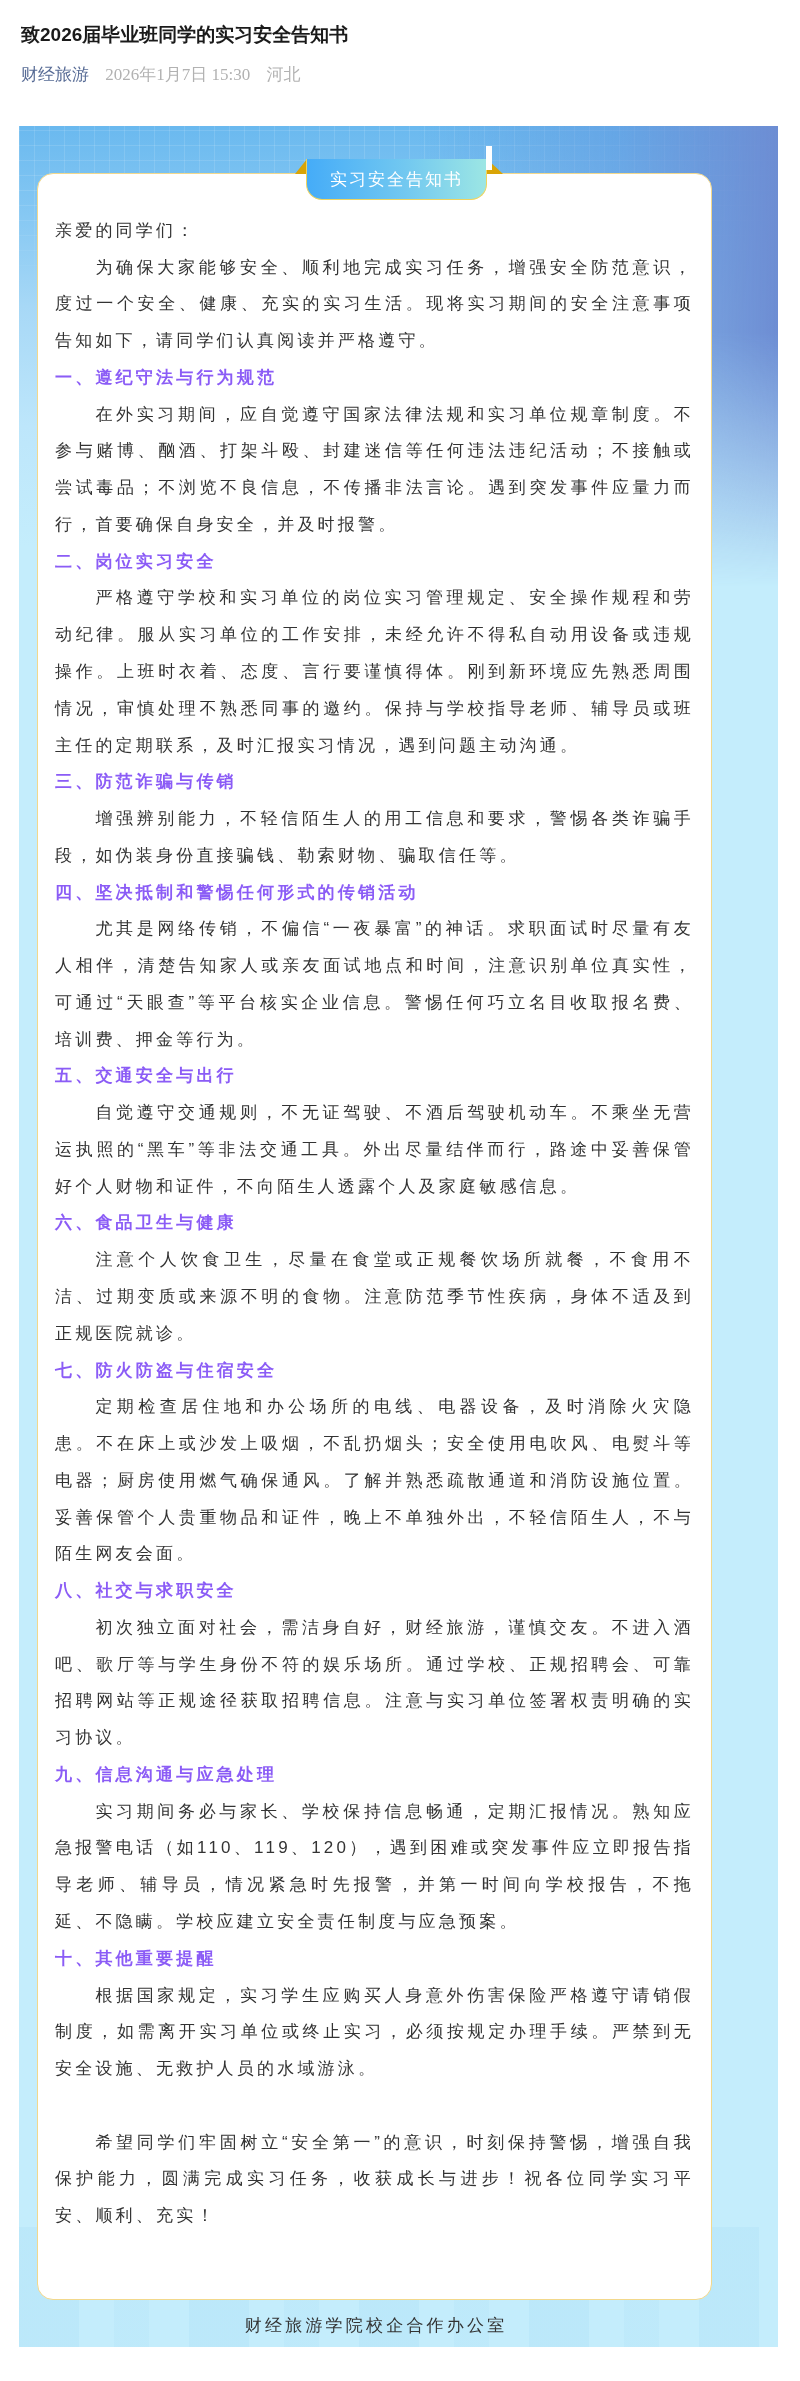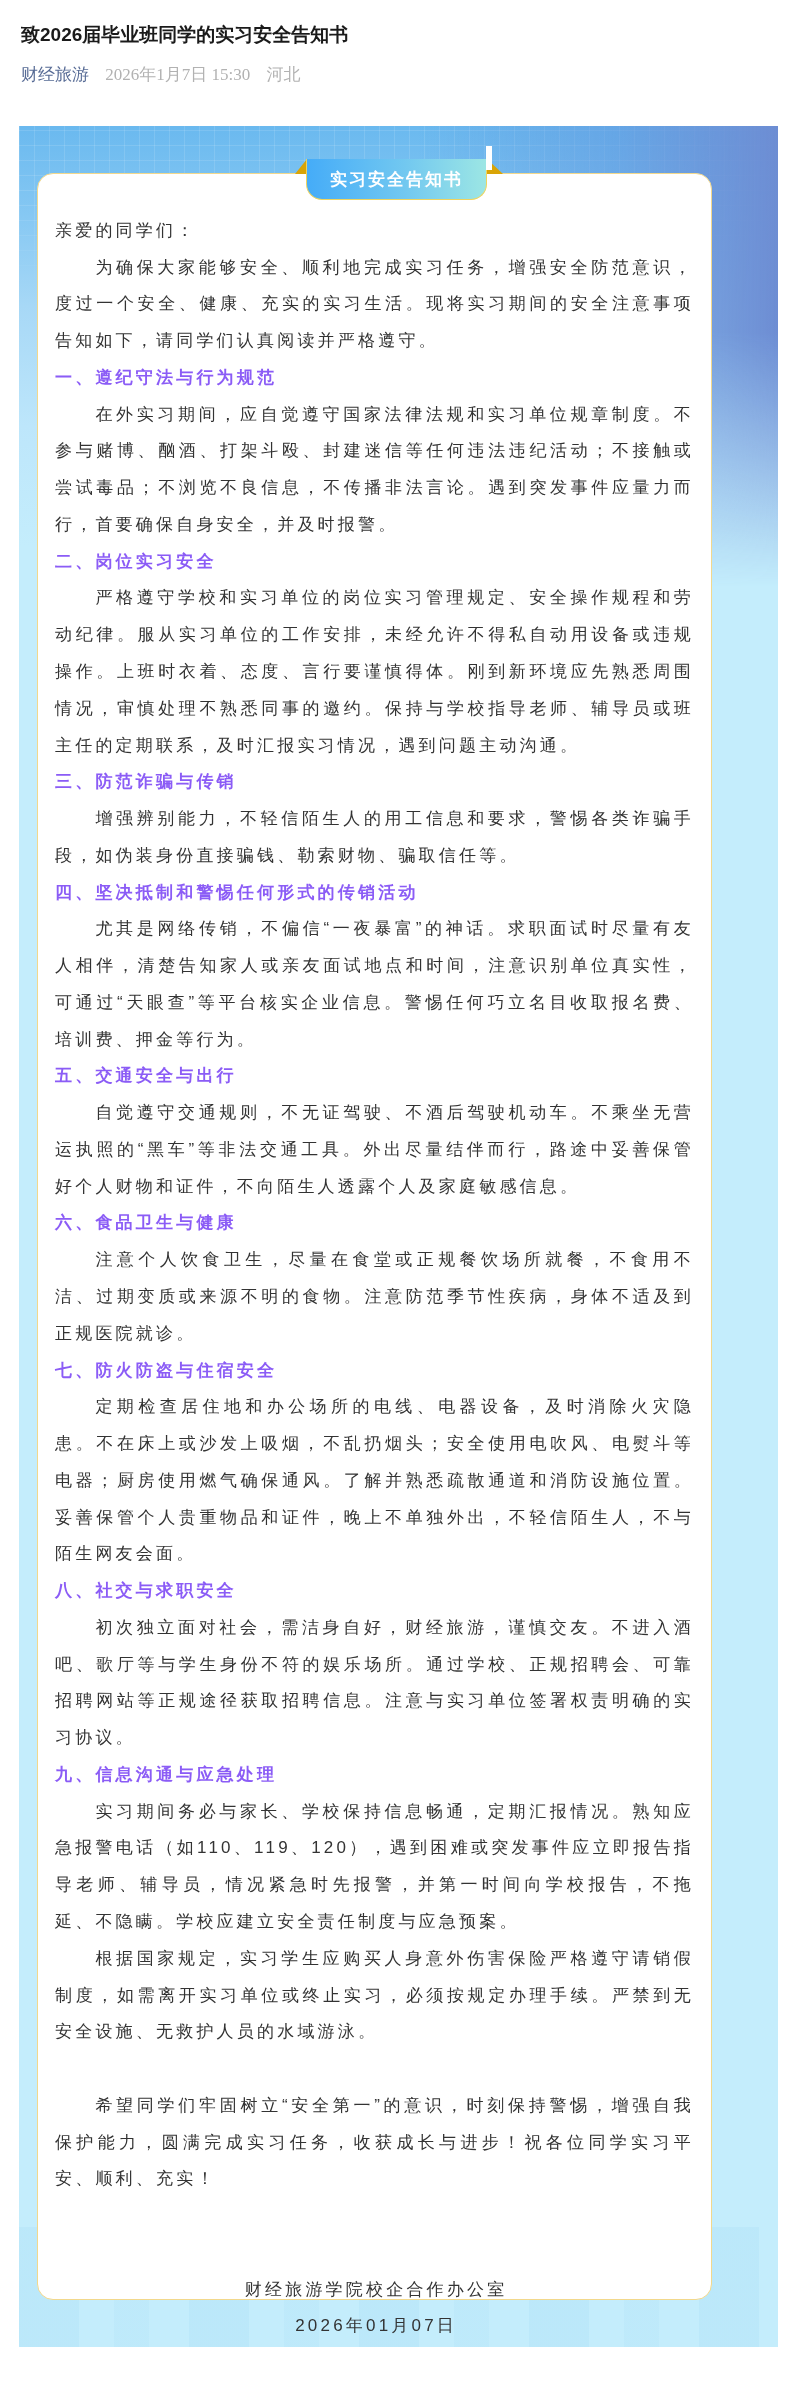--- a/index.html
+++ b/index.html
@@ -113,21 +113,20 @@
       height: 41px;
       box-sizing: border-box;
       background: linear-gradient(90deg, #45acf8 0%, #72c8f0 55%, #9ce6e4 100%);
       border: 1px solid #efd45e;
       border-top: none;
       border-radius: 0 0 16px 16px;
       z-index: 4;
       display: flex;
       align-items: center;
       justify-content: center;
-      font-weight: bold;
     }
     .tab-title {
       color: #ffffff;
       font-size: 17px;
       letter-spacing: 2px;
       white-space: nowrap;
     }
 
     .card {
       position: absolute;
@@ -212,20 +211,21 @@
 
     <p class="heading">七、防火防盗与住宿安全</p>
     <p class="para">定期检查居住地和办公场所的电线、电器设备，及时消除火灾隐患。不在床上或沙发上吸烟，不乱扔烟头；安全使用电吹风、电熨斗等电器；厨房使用燃气确保通风。了解并熟悉疏散通道和消防设施位置。妥善保管个人贵重物品和证件，晚上不单独外出，不轻信陌生人，不与陌生网友会面。</p>
 
     <p class="heading">八、社交与求职安全</p>
     <p class="para">初次独立面对社会，需洁身自好，财经旅游，谨慎交友。不进入酒吧、歌厅等与学生身份不符的娱乐场所。通过学校、正规招聘会、可靠招聘网站等正规途径获取招聘信息。注意与实习单位签署权责明确的实习协议。</p>
 
     <p class="heading">九、信息沟通与应急处理</p>
     <p class="para">实习期间务必与家长、学校保持信息畅通，定期汇报情况。熟知应急报警电话（如110、119、120），遇到困难或突发事件应立即报告指导老师、辅导员，情况紧急时先报警，并第一时间向学校报告，不拖延、不隐瞒。学校应建立安全责任制度与应急预案。</p>
 
+    <p class="heading">十、其他重要提醒</p>
     <p class="para">根据国家规定，实习学生应购买人身意外伤害保险严格遵守请销假制度，如需离开实习单位或终止实习，必须按规定办理手续。严禁到无安全设施、无救护人员的水域游泳。</p>
 
     <div class="blank"></div>
 
     <p class="para">希望同学们牢固树立“安全第一”的意识，时刻保持警惕，增强自我保护能力，圆满完成实习任务，收获成长与进步！祝各位同学实习平安、顺利、充实！</p>
 
     <div class="blank"></div>
     <div class="blank"></div>
 
     <p class="signature">财经旅游学院校企合作办公室</p>

